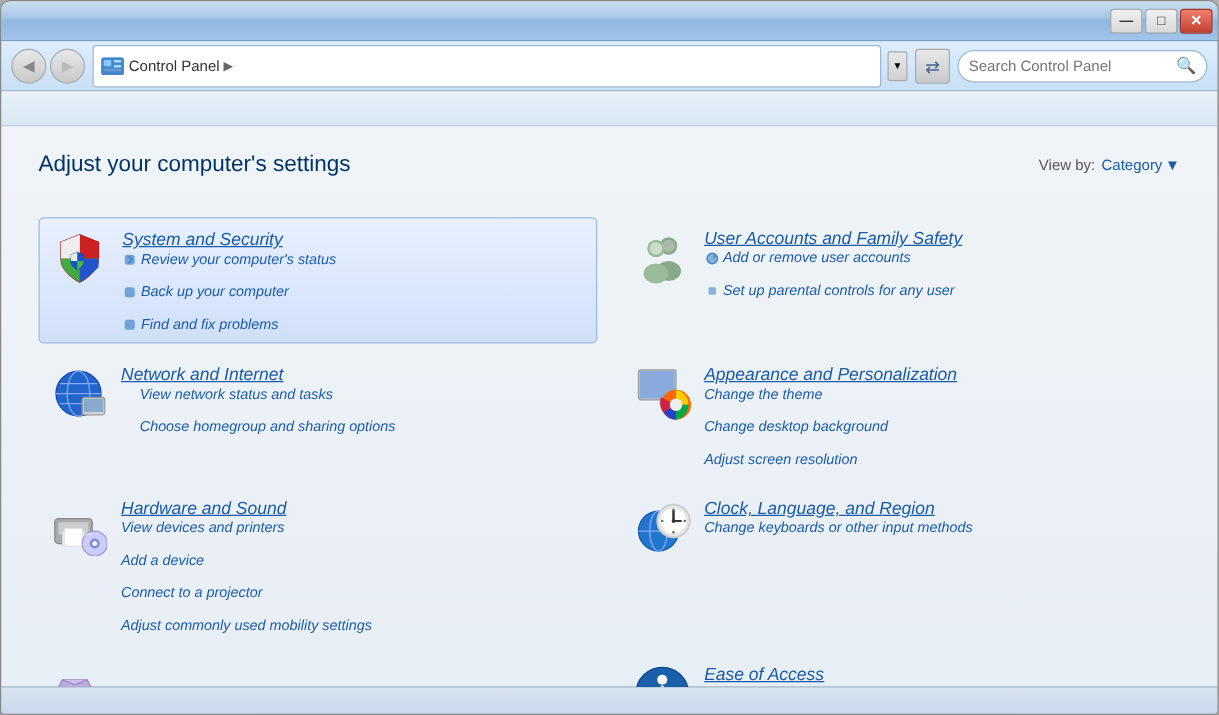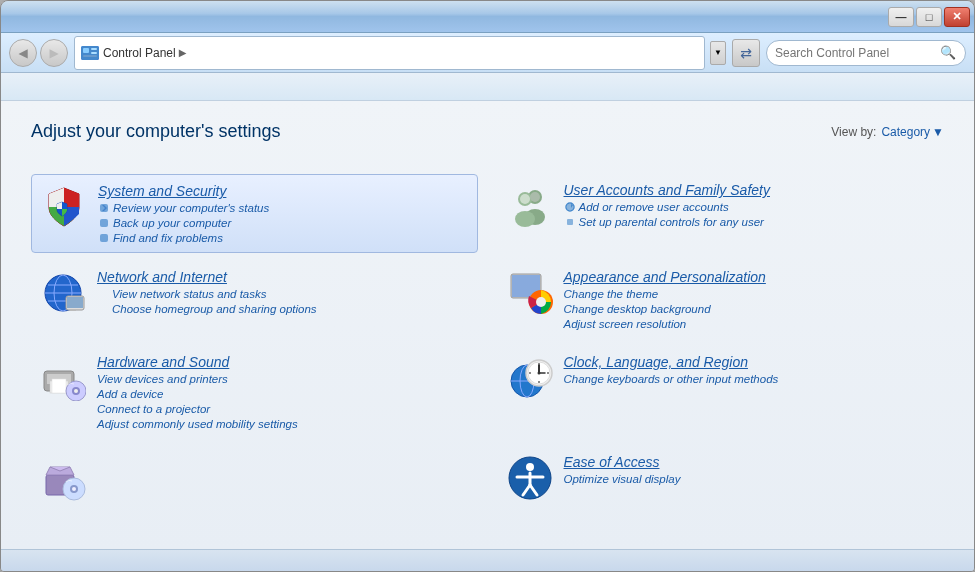--- a/index.html
+++ b/index.html
@@ -271,21 +271,21 @@
       font-size: 14px;
       color: #1a5ba8;
       cursor: pointer;
       text-decoration: underline;
       margin-bottom: 3px;
     }
 
     .category-links {
       display: flex;
       flex-direction: column;
-      gap: 3px;
+      gap: 14px;
     }
 
     .category-link {
       font-size: 11.5px;
       color: #1a5ba8;
       cursor: pointer;
       display: flex;
       align-items: center;
       gap: 3px;
     }

